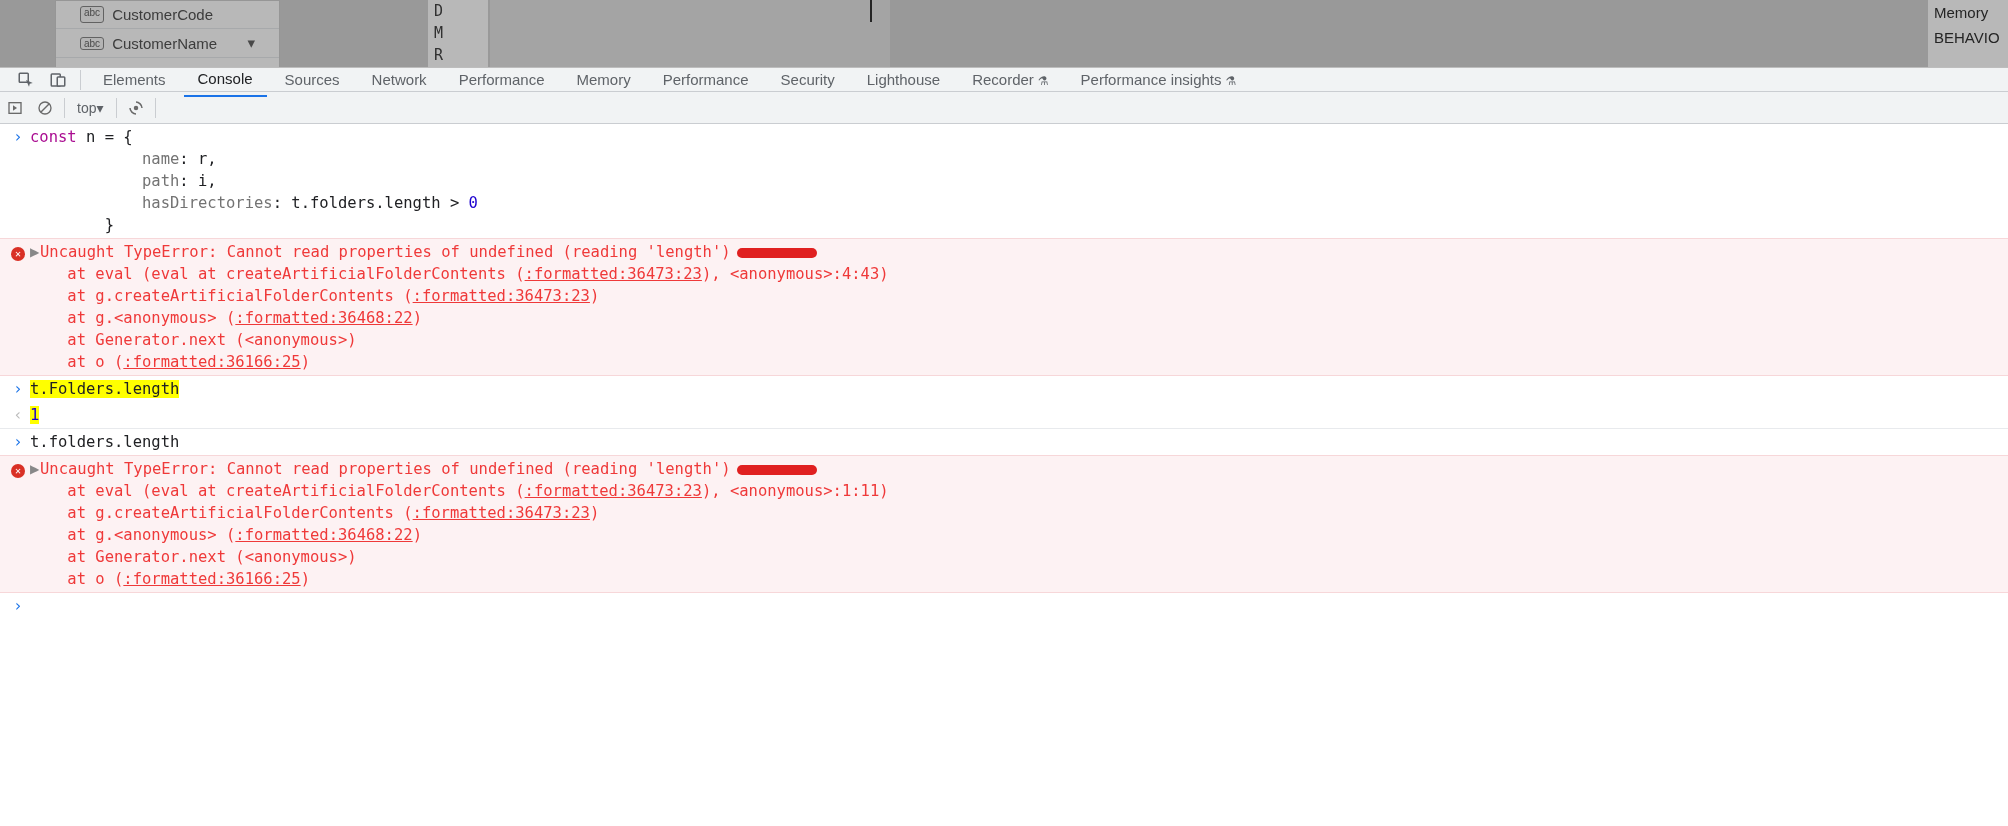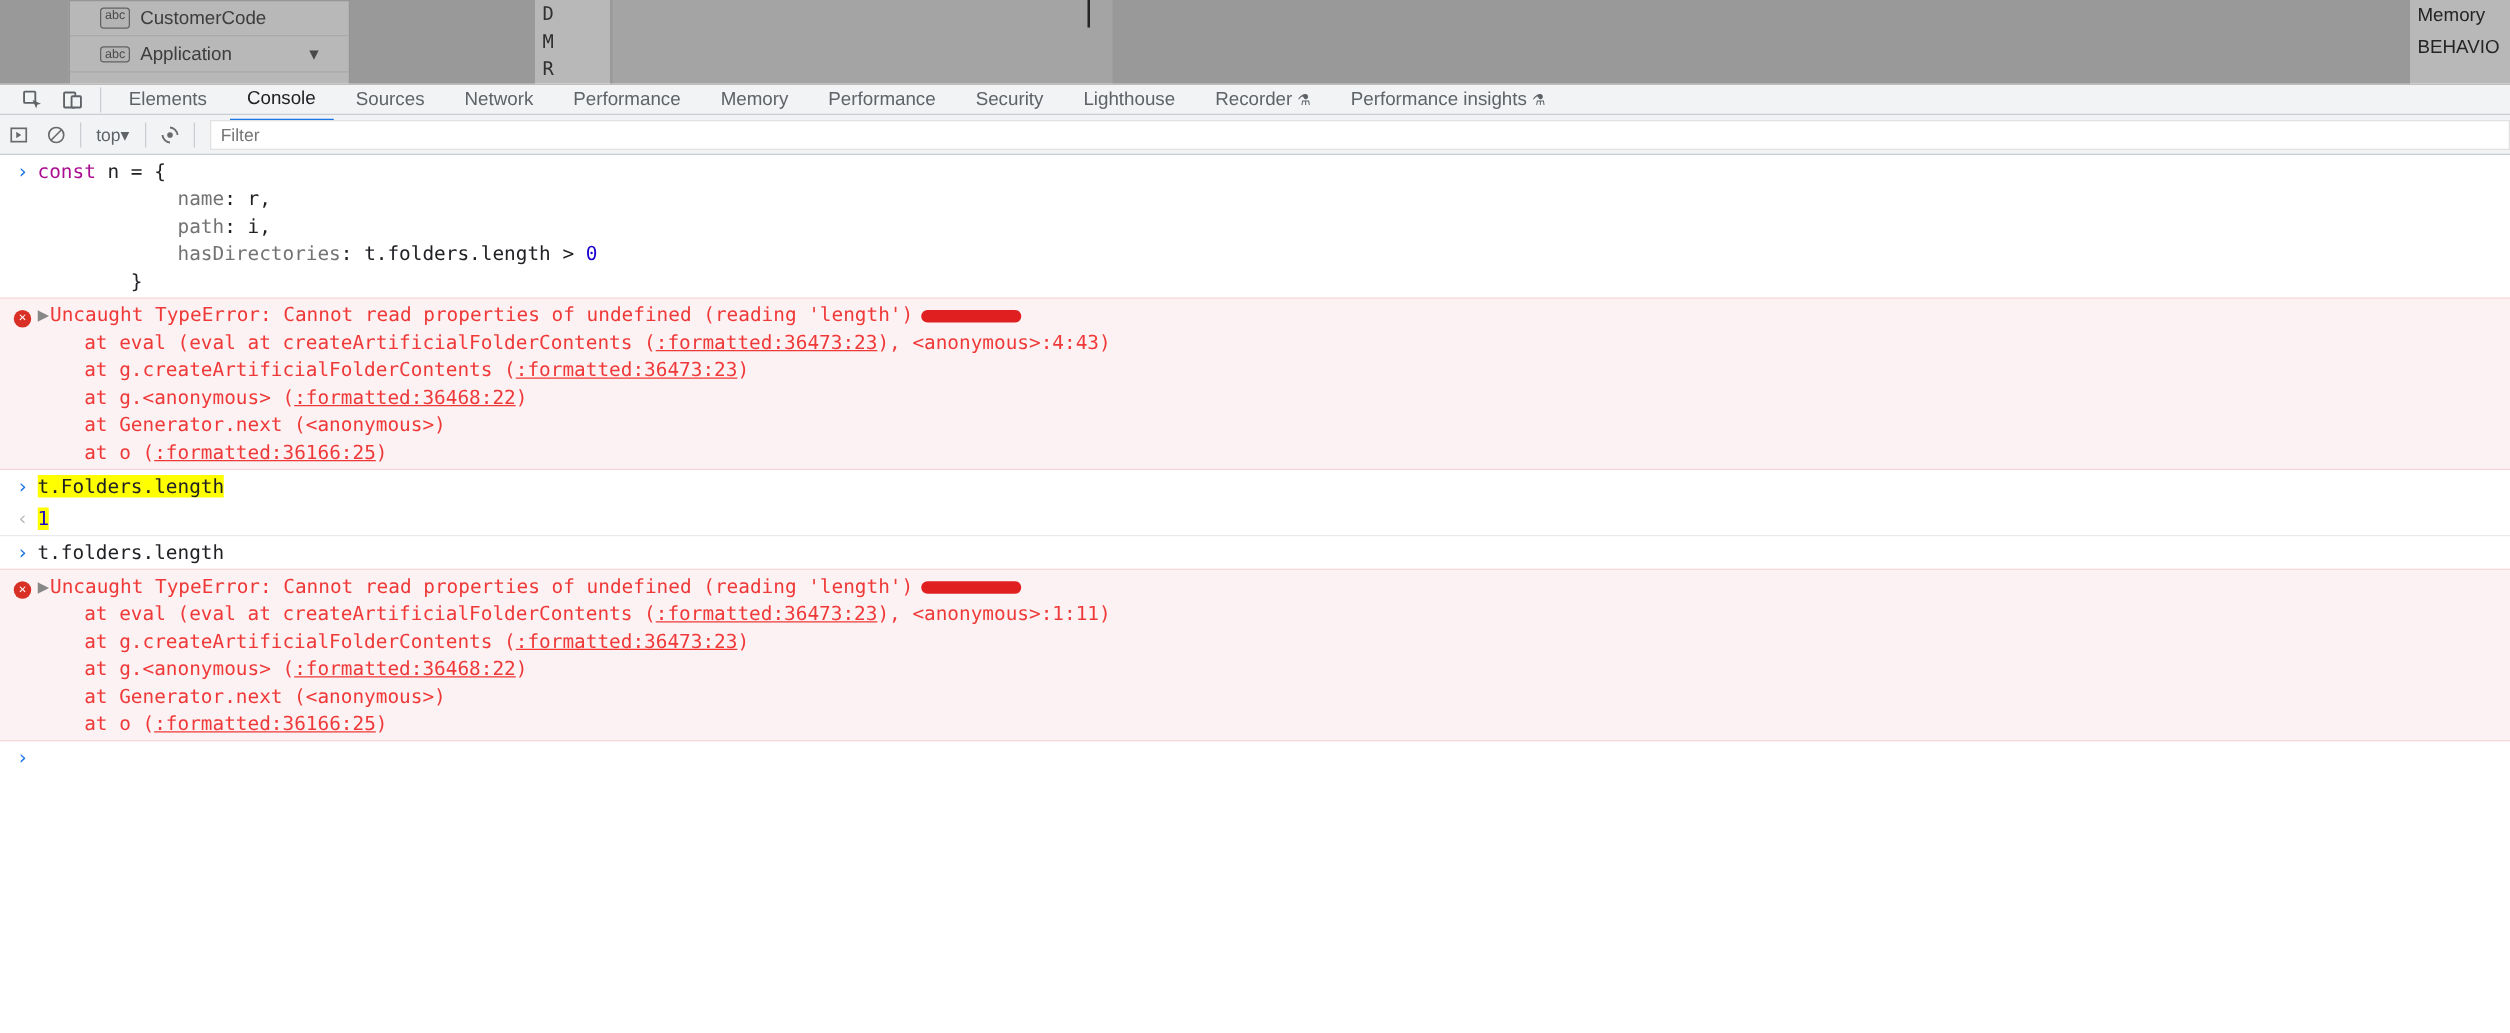--- a/index.html
+++ b/index.html
@@ -79,21 +79,21 @@
 
 <div class="dim-area">
   <div class="dim-sidebar">
     <div class="row">
         <span class="abc">abc</span>
         <span>CustomerCode</span>
       </div>
     <div class="row" style="justify-content:space-between;">
         <span style="display:flex;gap:8px;align-items:center">
           <span class="abc">abc</span>
-          <span>Application</span>
+          <span>CustomerName</span>
         </span>
         <span style="color:#666">▾</span>
       </div>
   </div>
   <div class="dim-center">
     <div class="ln">D</div>
     <div class="ln">M</div>
     <div class="ln">R</div>
   </div>
   <div class="dim-mid"></div>
@@ -151,23 +151,20 @@
       <span>▾</span>
   </div>
   <div class="vsep"></div>
   <div class="tb-icon">
     <svg width="18" height="18" viewBox="0 0 24 24" fill="currentColor">
         <circle cx="12" cy="12" r="3"></circle>
         <path d="M12 4c4 0 8 4 8 8M12 20c-4 0-8-4-8-8" fill="none" stroke="currentColor" stroke-width="2"></path>
       </svg>
   </div>
   <div class="vsep"></div>
-  <div class="filter">
-    <input placeholder="Filter" style="">
-  </div>
 </div>
 
 <div class="console">
 
   <div class="row noborder">
     <div class="gutter prompt">›</div>
     <div class="body"><span class="kw">const</span> n = {
             <span class="prop">name</span>: r,
             <span class="prop">path</span>: i,
             <span class="prop">hasDirectories</span>: t.folders.length &gt; <span class="num">0</span>

